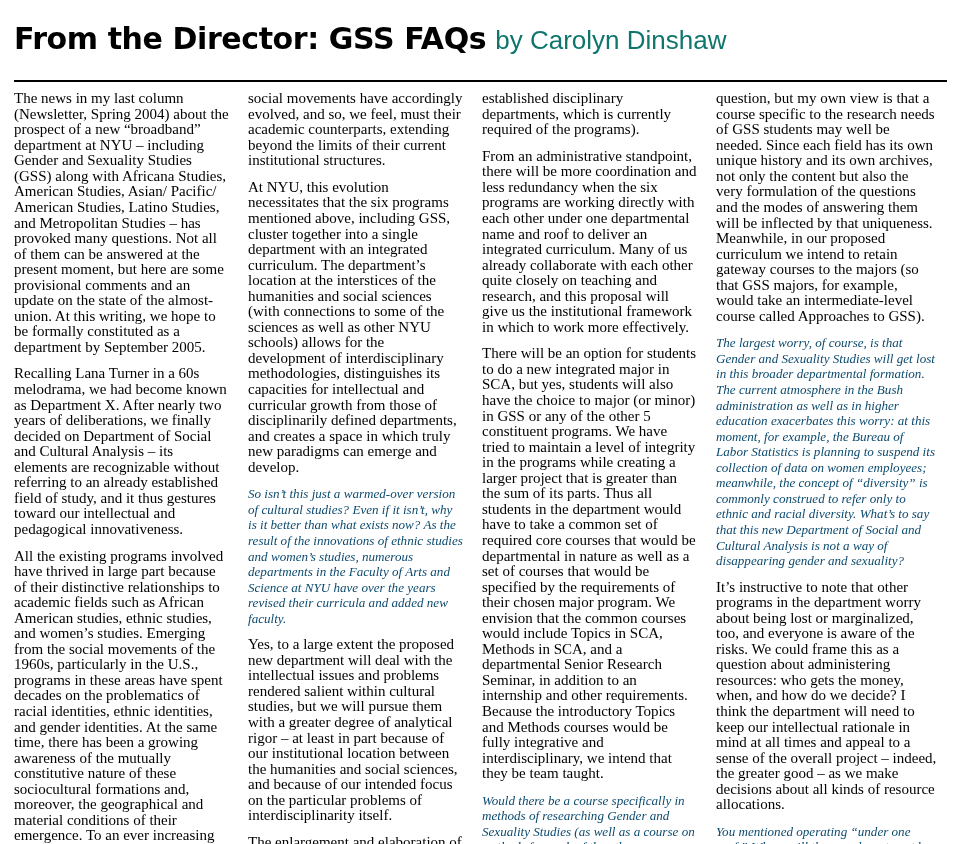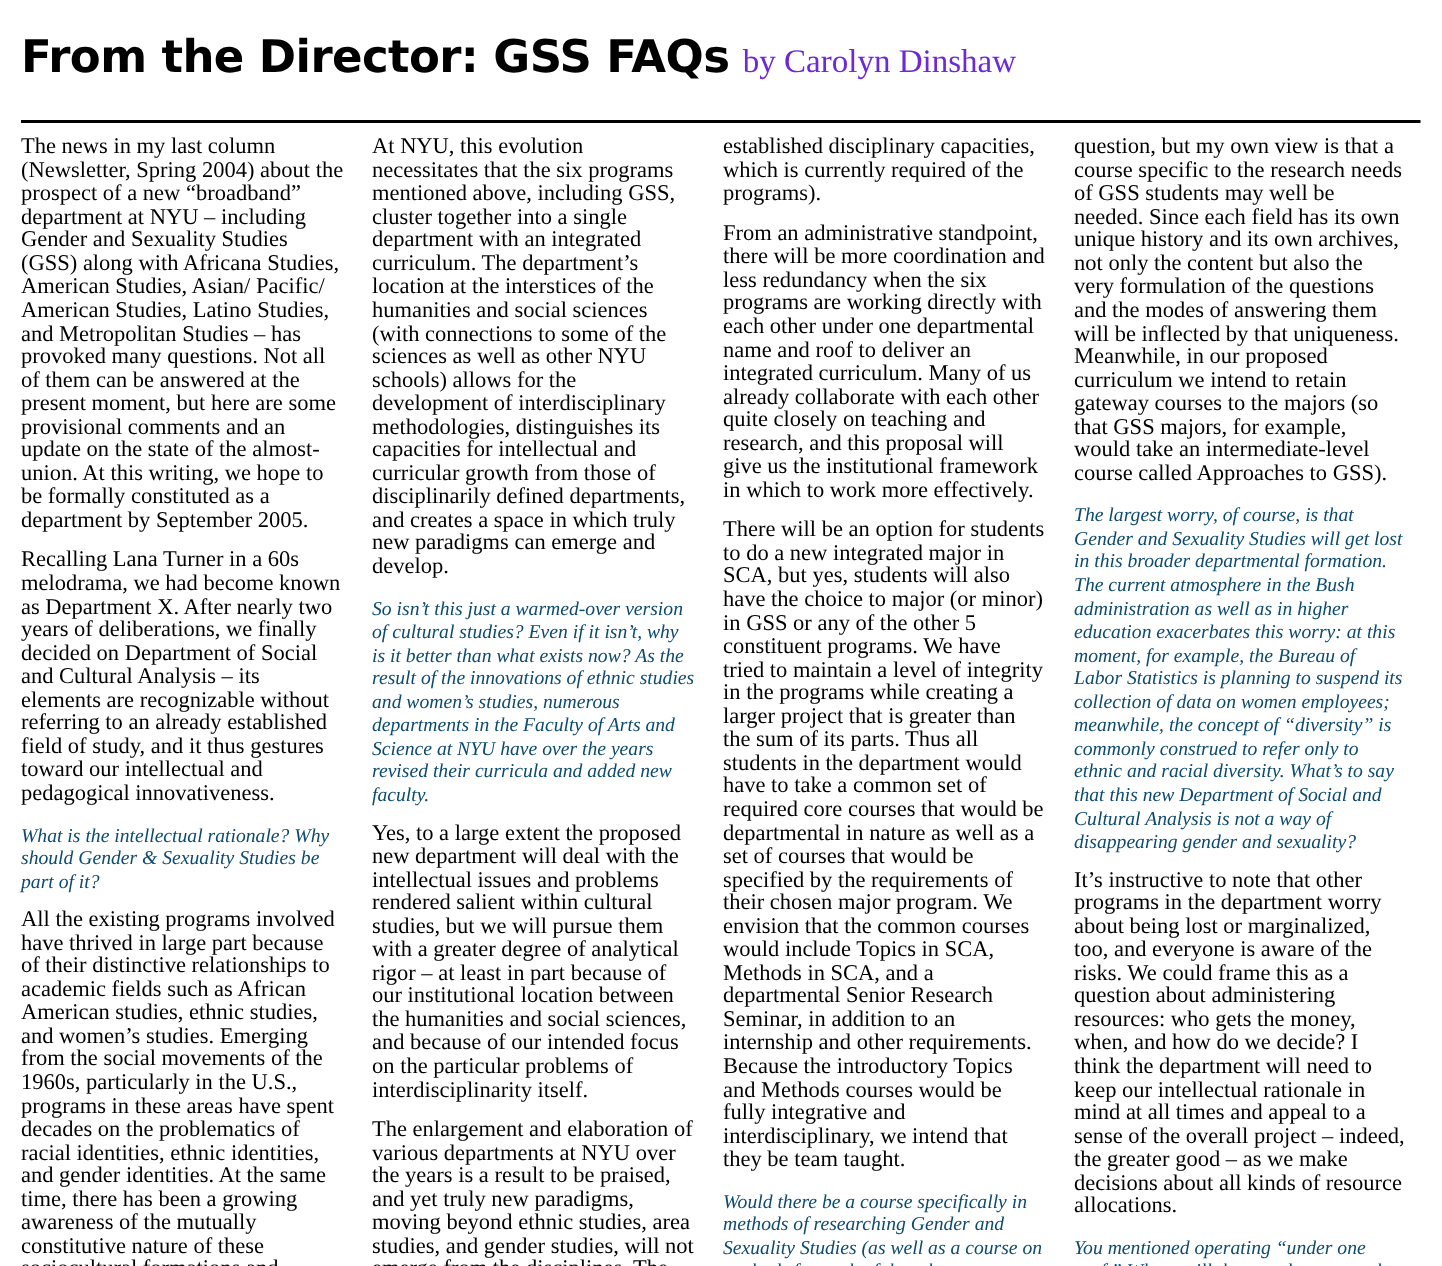--- a/index.html
+++ b/index.html
@@ -32,25 +32,25 @@
   }
   .headline {
     font-family: "DejaVu Sans", "Liberation Sans", sans-serif;
     font-weight: bold;
     font-size: 30px;
     letter-spacing: -0.4px;
     line-height: 1.0;
     color: #000;
   }
   .byline {
-    font-family: Liberation Serif, serif;
-    font-size: 22px;
+    font-family: Liberation Sans, sans-serif;
+    font-size: 26px;
     line-height: 1.0;
     margin-left: 9px;
-    color: #6d28d9;
+    color: #0f766e;
   }
   .rule {
     border: 0;
     border-top: 2px solid #000;
     margin: 6px 0 0 0;
     height: 0;
   }
 
   
   .columns {
@@ -97,31 +97,31 @@
   <div class="masthead">
     <h1 class="headline">From the Director: GSS FAQs</h1>
     <span class="byline">by Carolyn Dinshaw</span>
   </div>
   <hr class="rule">
 
   <div class="columns" id="columns-root">
       <div class="col">
         <p class="body">The news in my last column (Newsletter, Spring 2004) about the prospect of a new “broadband” department at NYU – including Gender and Sexuality Studies (GSS) along with Africana Studies, American Studies, Asian/ Pacific/ American Studies, Latino Studies, and Metropolitan Studies – has provoked many questions. Not all of them can be answered at the present moment, but here are some provisional comments and an update on the state of the almost-union. At this writing, we hope to be formally constituted as a department by September 2005.</p>
         <p class="body">Recalling Lana Turner in a 60s melodrama, we had become known as Department X. After nearly two years of deliberations, we finally decided on Department of Social and Cultural Analysis – its elements are recognizable without referring to an already established field of study, and it thus gestures toward our intellectual and pedagogical innovativeness.</p>
-        <p class="q">What is the intellectual rationale? Why should Gender &amp; Sexuality Studies be part of it?</p>
         <p class="body">All the existing programs involved have thrived in large part because of their distinctive relationships to academic fields such as African American studies, ethnic studies, and women’s studies. Emerging from the social movements of the 1960s, particularly in the U.S., programs in these areas have spent decades on the problematics of racial identities, ethnic identities, and gender identities. At the same time, there has been a growing awareness of the mutually constitutive nature of these sociocultural formations and, moreover, the geographical and material conditions of their emergence. To an ever increasing degree, these conditions have implicated urban life in general – and the global mega-city of New York in particular – including the city’s position amid transnational flows and relations. Localist and identitarian</p>
       </div>
       <div class="col">
+        <p class="body">social movements have accordingly evolved, and so, we feel, must their academic counterparts, extending beyond the limits of their current institutional structures.</p>
         <p class="body">At NYU, this evolution necessitates that the six programs mentioned above, including GSS, cluster together into a single department with an integrated curriculum. The department’s location at the interstices of the humanities and social sciences (with connections to some of the sciences as well as other NYU schools) allows for the development of interdisciplinary methodologies, distinguishes its capacities for intellectual and curricular growth from those of disciplinarily defined departments, and creates a space in which truly new paradigms can emerge and develop.</p>
         <p class="q">So isn’t this just a warmed-over version of cultural studies? Even if it isn’t, why is it better than what exists now? As the result of the innovations of ethnic studies and women’s studies, numerous departments in the Faculty of Arts and Science at NYU have over the years revised their curricula and added new faculty.</p>
         <p class="body">Yes, to a large extent the proposed new department will deal with the intellectual issues and problems rendered salient within cultural studies, but we will pursue them with a greater degree of analytical rigor – at least in part because of our institutional location between the humanities and social sciences, and because of our intended focus on the particular problems of interdisciplinarity itself.</p>
         <p class="body">The enlargement and elaboration of various departments at NYU over the years is a result to be praised, and yet truly new paradigms, moving beyond ethnic studies, area studies, and gender studies, will not emerge from the disciplines. The proposed department will be the locus in which new paradigms can emerge and flourish. One key reason for this is that the proposed department will be able to make faculty appointments on its own (rather than joint appointments with</p>
       </div>
       <div class="col">
-        <p class="body">established disciplinary capacities, which is currently required of the programs).</p>
+        <p class="body">established disciplinary departments, which is currently required of the programs).</p>
         <p class="body">From an administrative standpoint, there will be more coordination and less redundancy when the six programs are working directly with each other under one departmental name and roof to deliver an integrated curriculum. Many of us already collaborate with each other quite closely on teaching and research, and this proposal will give us the institutional framework in which to work more effectively.</p>
         <p class="body">There will be an option for students to do a new integrated major in SCA, but yes, students will also have the choice to major (or minor) in GSS or any of the other 5 constituent programs. We have tried to maintain a level of integrity in the programs while creating a larger project that is greater than the sum of its parts. Thus all students in the department would have to take a common set of required core courses that would be departmental in nature as well as a set of courses that would be specified by the requirements of their chosen major program. We envision that the common courses would include Topics in SCA, Methods in SCA, and a departmental Senior Research Seminar, in addition to an internship and other requirements. Because the introductory Topics and Methods courses would be fully integrative and interdisciplinary, we intend that they be team taught.</p>
         <p class="q">Would there be a course specifically in methods of researching Gender and Sexuality Studies (as well as a course on methods for each of the other programs)?</p>
       </div>
       <div class="col">
         <p class="body">question, but my own view is that a course specific to the research needs of GSS students may well be needed. Since each field has its own unique history and its own archives, not only the content but also the very formulation of the questions and the modes of answering them will be inflected by that uniqueness. Meanwhile, in our proposed curriculum we intend to retain gateway courses to the majors (so that GSS majors, for example, would take an intermediate-level course called Approaches to GSS).</p>
         <p class="q">The largest worry, of course, is that Gender and Sexuality Studies will get lost in this broader departmental formation. The current atmosphere in the Bush administration as well as in higher education exacerbates this worry: at this moment, for example, the Bureau of Labor Statistics is planning to suspend its collection of data on women employees; meanwhile, the concept of “diversity” is commonly construed to refer only to ethnic and racial diversity. What’s to say that this new Department of Social and Cultural Analysis is not a way of disappearing gender and sexuality?</p>
         <p class="body">It’s instructive to note that other programs in the department worry about being lost or marginalized, too, and everyone is aware of the risks. We could frame this as a question about administering resources: who gets the money, when, and how do we decide? I think the department will need to keep our intellectual rationale in mind at all times and appeal to a sense of the overall project – indeed, the greater good – as we make decisions about all kinds of resource allocations.</p>
         <p class="q">You mentioned operating “under one roof.” Where will the new department be located?</p>
         <p class="body">We recently learned that Biosphere 2 is for sale, so we’d like to add that to the list of potential spaces . . . More seriously: we have been apprised of several possibilities in the Washington Square campus area. Let’s all stay tuned.</p>

